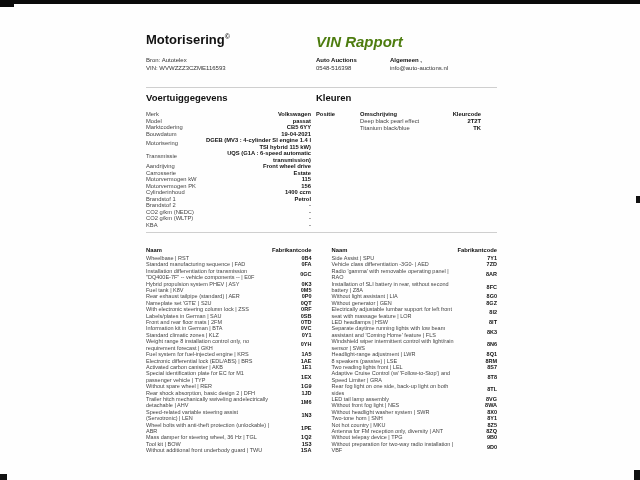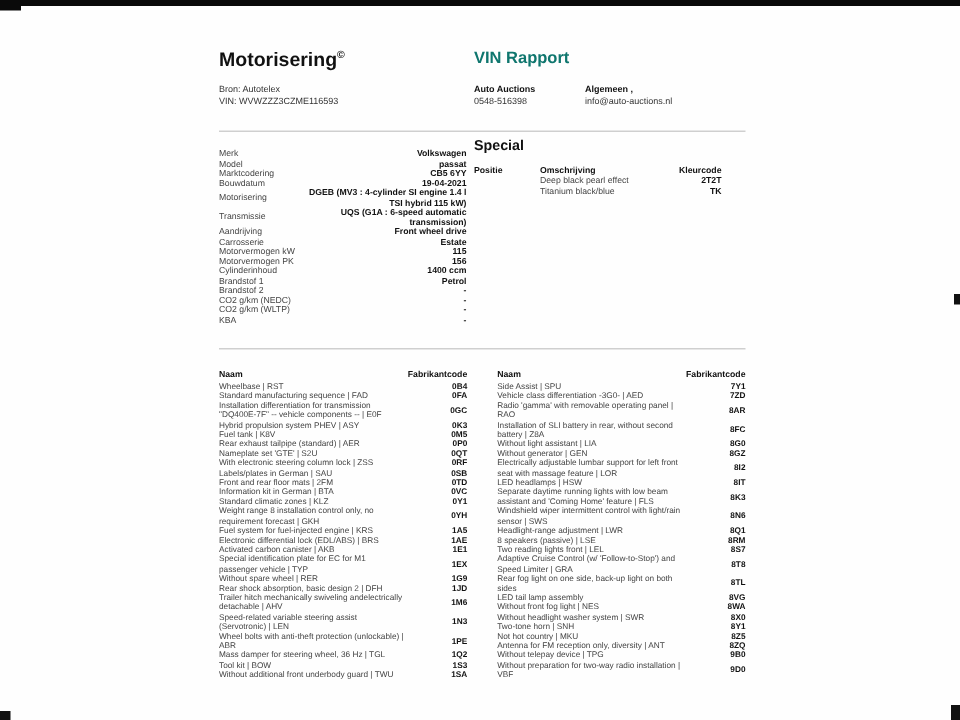--- a/index.html
+++ b/index.html
@@ -9,21 +9,21 @@
 
   
   .scan-top { position:absolute; top:0; left:0; width:640px; height:4px; background:#0a0a0a; }
   .scan-top-left { position:absolute; top:0; left:0; width:14px; height:7px; background:#0a0a0a; }
   .scan-right-mark { position:absolute; top:196px; right:0; width:4px; height:7px; background:#111; }
   .scan-bottom-left { position:absolute; bottom:0; left:0; width:7px; height:6px; background:#111; }
   .scan-bottom-right { position:absolute; bottom:0; right:0; width:6px; height:10px; background:#111; }
 
   .hdr-title { position:absolute; left:146px; top:32px; font-size:13px; font-weight:bold; color:#111; }
   .hdr-title sup { font-size:7px; }
-  .hdr-report { position:absolute; left:316px; top:33px; font-size:11px; font-weight:bold; color:#0f766e; }
+  .hdr-report { position:absolute; left:316px; top:33px; font-size:15px; font-weight:bold; color:#4d7c0f;font-style:italic; }
 
   .tiny { font-size:6px; line-height:8px; color:#333; }
   .hdr-source { position:absolute; left:146px; top:56px; }
   .hdr-company { position:absolute; left:316px; top:56px; }
   .hdr-contact { position:absolute; left:390px; top:56px; }
   .b { font-weight:bold; color:#111; }
 
   .divider { position:absolute; left:146px; width:351px; height:1px; background:#cfcfcf; }
   .div1 { top:87px; } .div2 { top:232px; }
 
@@ -75,20 +75,21 @@
     <div>0548-516398</div>
   </div>
   <div class="hdr-contact tiny">
     <div class="b">Algemeen ,</div>
     <div>info@auto-auctions.nl</div>
   </div>
 
   <div class="divider div1"></div>
 
   <div class="vehicle">
+    <div class="sec-title">Voertuiggegevens</div>
     <div class="vehicle-rows">
 
         <div class="vrow">
           <span class="vlabel">Merk</span>
           <span class="vvalue">Volkswagen</span>
         </div>
 
         <div class="vrow">
           <span class="vlabel">Model</span>
           <span class="vvalue">passat</span>
@@ -160,21 +161,21 @@
         </div>
 
         <div class="vrow">
           <span class="vlabel">KBA</span>
           <span class="vvalue">-</span>
         </div>
       </div>
   </div>
 
   <div class="colors">
-    <div class="sec-title">Special</div>
+    <div class="sec-title">Kleuren</div>
     <div class="ctable">
       <div class="crow chead">
         <span class="c-pos">Positie</span>
         <span class="c-desc">Omschrijving</span>
         <span class="c-code">Kleurcode</span>
       </div>
       <div>
 
           <div class="crow">
             <span class="c-pos"></span>

